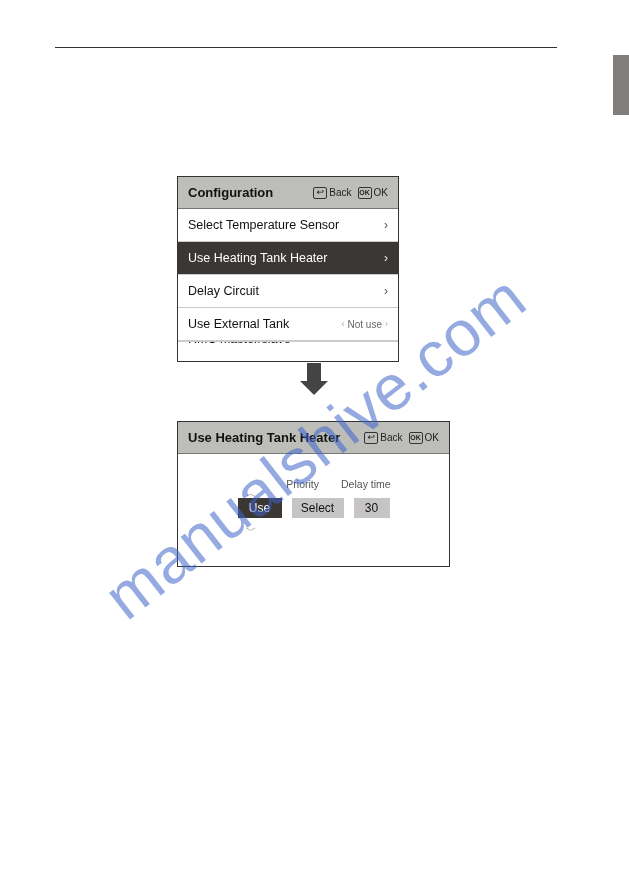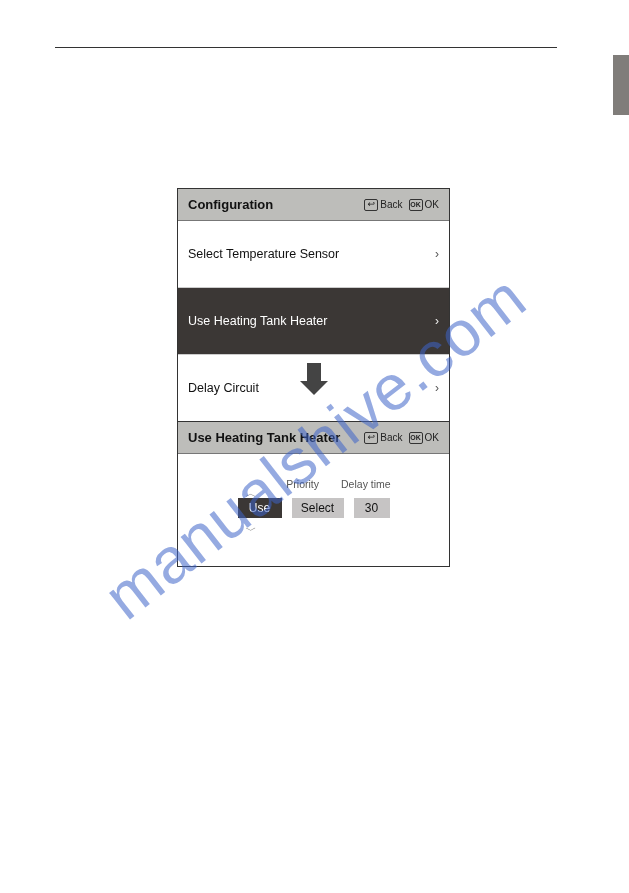--- a/index.html
+++ b/index.html
@@ -23,22 +23,22 @@
     position: absolute;
     left: 55px;
     right: 72px;
     top: 47px;
     height: 0;
     border-top: 1.2px solid #333;
   }
   .panel-wrap {
     position: absolute;
     left: 177px;
-    top: 188px;
-    width: 273px;
+    top: 176px;
+    width: 222px;
   }
   .panel {
     border: 1px solid #333;
     background: #fff;
   }
   .panel-header {
     background: #bdbdba;
     padding: 8px 10px;
     display: flex;
     align-items: center;
@@ -67,21 +67,21 @@
     border-radius: 2px;
     font-size: 9px;
     line-height: 1;
     margin-right: 2px;
     background: rgba(255,255,255,0);
   }
   .hdr-icon.ok { font-size: 7px; font-weight: bold; }
   .menu-row {
     display: flex;
     align-items: center;
-    padding: 26px 10px;
+    padding: 9px 10px;
     border-bottom: 1px solid #ccc;
     font-size: 12.5px;
     color: #111;
     cursor: pointer;
   }
   .menu-row:last-child { border-bottom: none; }
   .menu-row.selected {
     background: #3b3735;
     color: #fff;
   }

